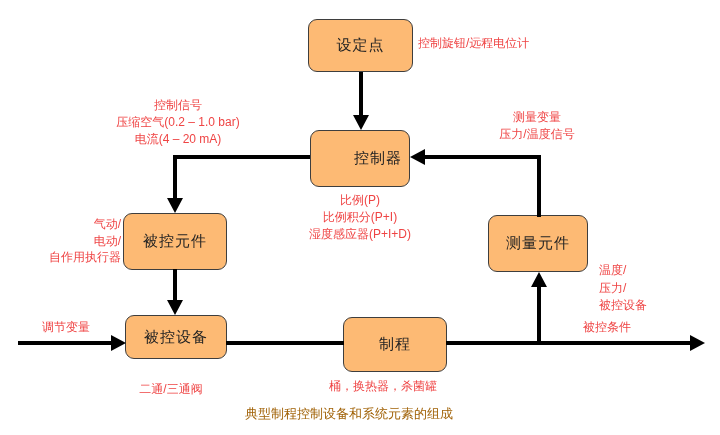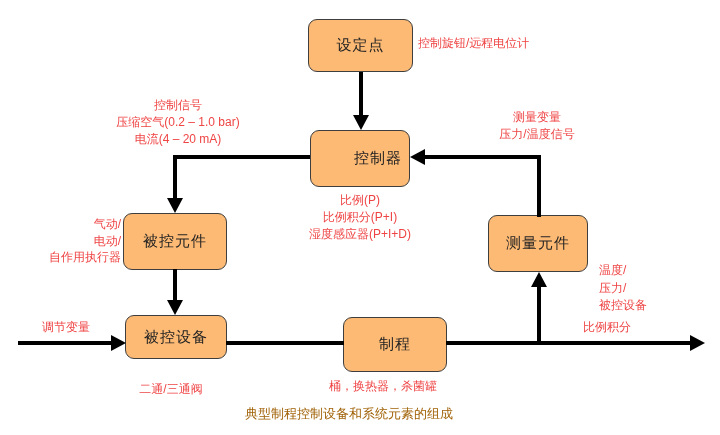--- a/index.html
+++ b/index.html
@@ -127,21 +127,21 @@
   </div>
 
   <div class="lbl" style="left:599px;top:214px;line-height:17.5px;margin-top:48px;">
     <div>温度/</div>
     <div>压力/</div>
     <div>被控设备</div>
   </div>
 
   <div class="lbl" style="left:42px;top:319px;">调节变量</div>
 
-  <div class="lbl" style="left:583px;top:319px;">比例积分</div>
+  <div class="lbl" style="left:583px;top:319px;">被控条件</div>
 
   <div class="lbl center" style="left:121px;top:381px;width:100px;">二通/三通阀</div>
 
   <div class="lbl center" style="left:308px;top:378px;width:150px;">桶，换热器，杀菌罐</div>
 
   <div class="caption" style="left:245px;top:405px;width:290px;">典型制程控制设备和系统元素的组成</div>
 
 </div>
 
 </body></html>

